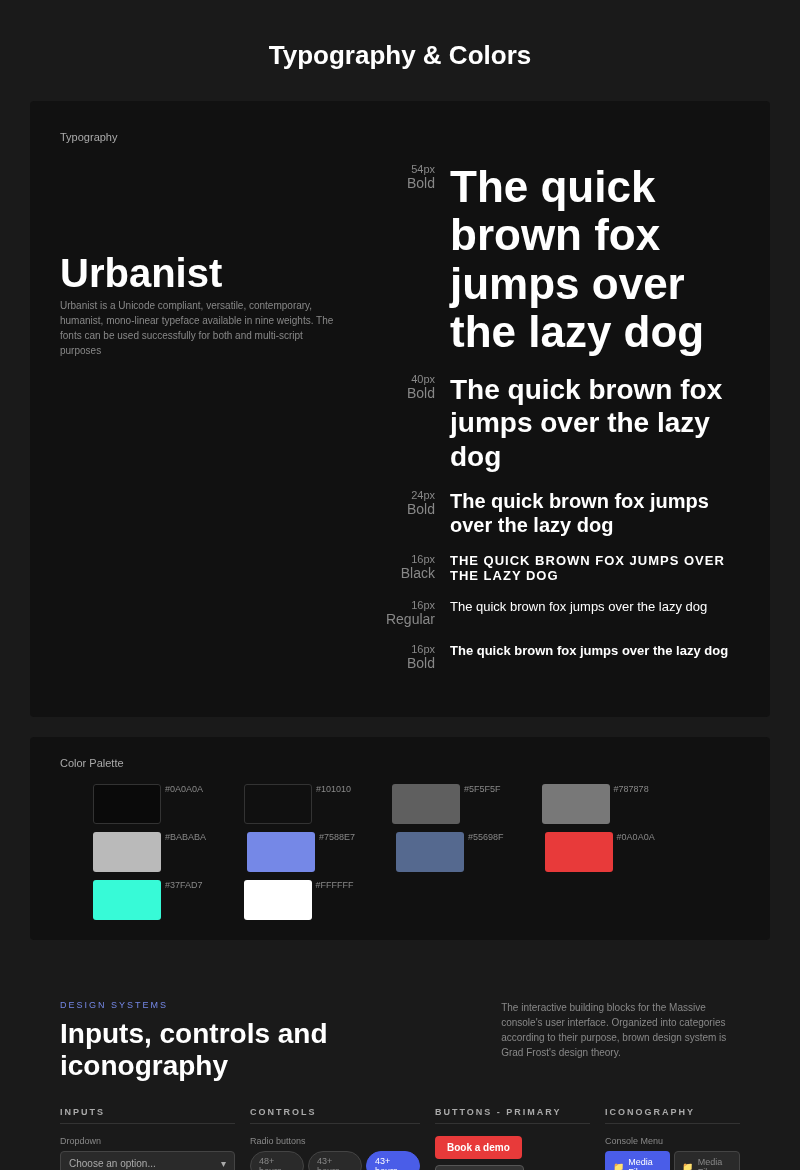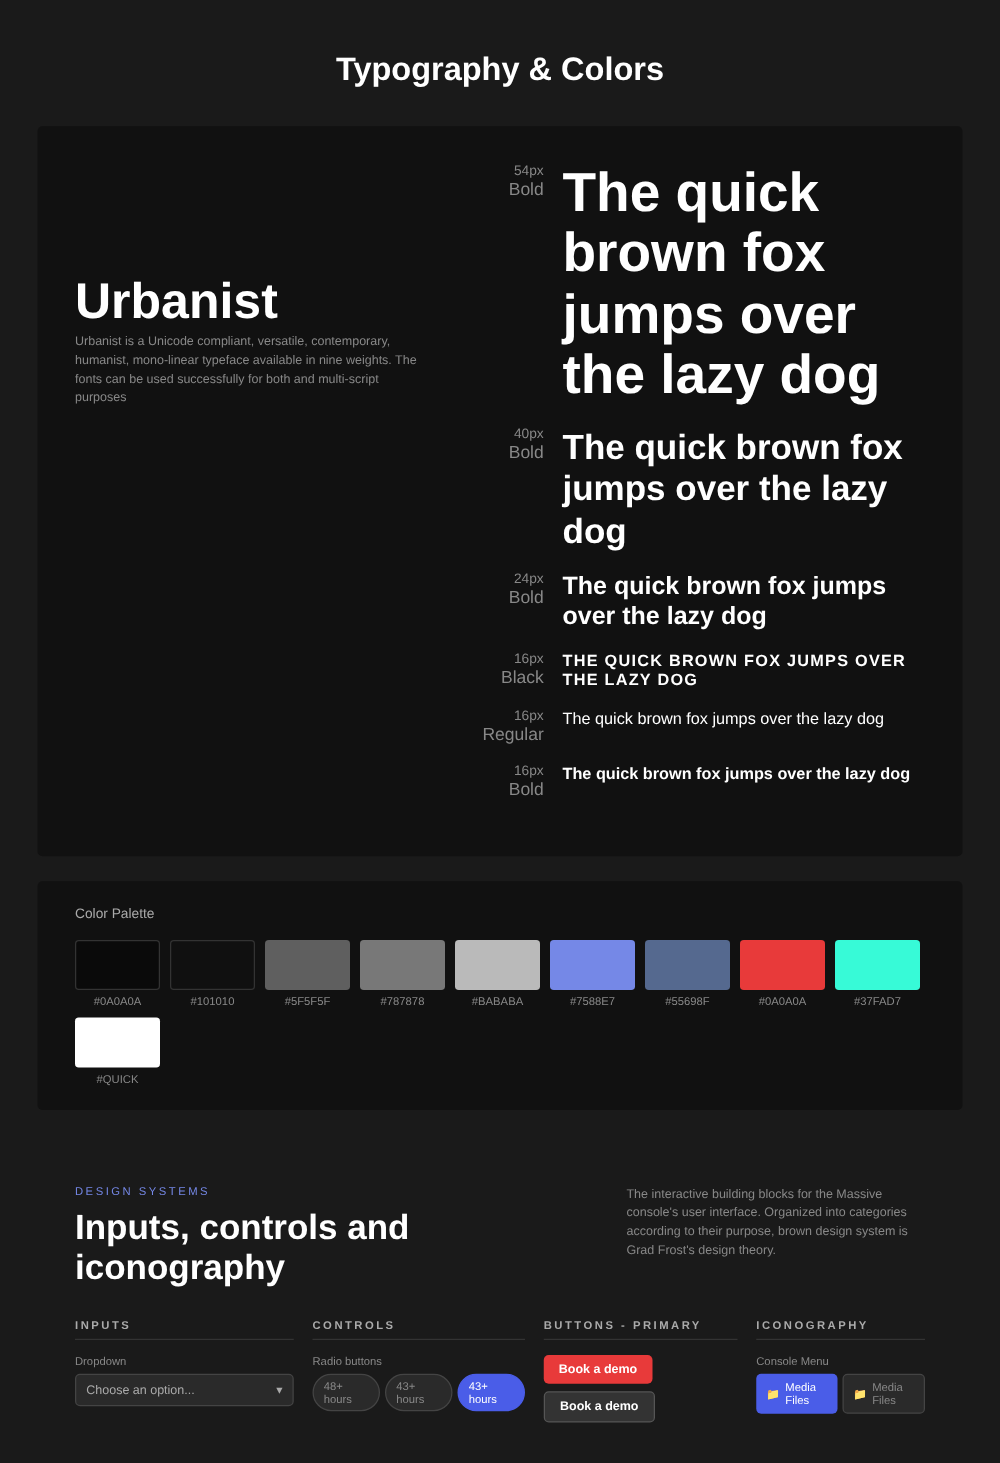--- a/index.html
+++ b/index.html
@@ -110,23 +110,24 @@
       border-radius: 4px;
     }
     .colors-label { font-size: 11px; color: #aaa; margin-bottom: 15px; }
     .color-swatches {
       display: flex;
       gap: 8px;
       flex-wrap: wrap;
     }
     .color-swatch {
       display: flex;
-      flex-direction: column;
-      align-items: center;
+      flex-direction: row;
+      align-items: flex-start;
       gap: 4px;
+      margin-left: 33px;
     }
     .swatch-box {
       width: 68px;
       height: 40px;
       border-radius: 3px;
     }
     .swatch-label {
       font-size: 9px;
       color: #888;
     }
@@ -256,20 +257,21 @@
     .icon-menu-btn.inactive { background: #2a2a2a; color: #888; border: 1px solid #444; }
   </style>
 </head>
 <body>
 
 <div class="header">
   <h1>Typography &amp; Colors</h1>
 </div>
 
 <div class="section-typography">
+  <div class="section-label">Typography</div>
   <div class="typo-content">
     <div class="typo-left">
       <div class="typo-specimen">
         <span class="urbanist">Urbanist</span>
       </div>
       <div class="typo-description">Urbanist is a Unicode compliant, versatile, contemporary, humanist, mono-linear typeface available in nine weights. The fonts can be used successfully for both and multi-script purposes</div>
     </div>
     <div class="typo-right">
 
       <div class="typo-row">
@@ -357,21 +359,21 @@
     <div class="color-swatch">
       <div class="swatch-box" style="background:#e83a3a;"></div>
       <div class="swatch-label">#0A0A0A</div>
     </div>
     <div class="color-swatch">
       <div class="swatch-box" style="background:#37FAD7;"></div>
       <div class="swatch-label">#37FAD7</div>
     </div>
     <div class="color-swatch">
       <div class="swatch-box" style="background:#FFFFFF;"></div>
-      <div class="swatch-label">#QUICK</div>
+      <div class="swatch-label">#FFFFFF</div>
     </div>
   </div>
 </div>
 
 <div class="section-design">
   <div class="design-header">
     <div class="design-left">
       <div class="design-label-small">DESIGN SYSTEMS</div>
       <div class="design-title">Inputs, controls and iconography</div>
     </div>

